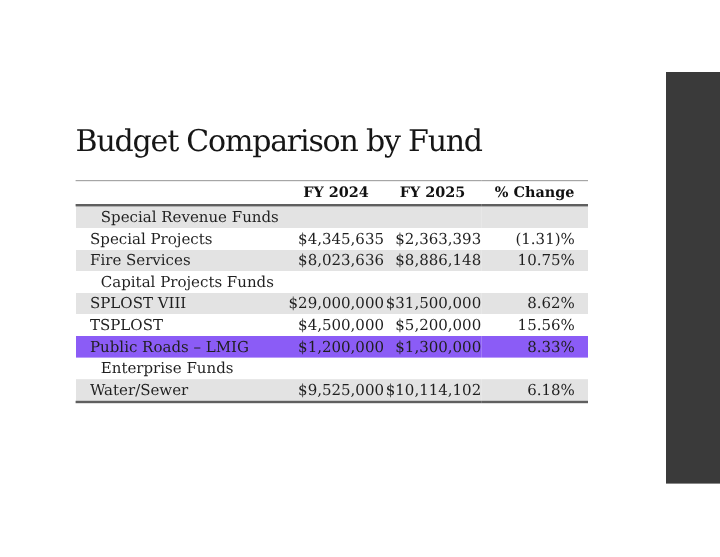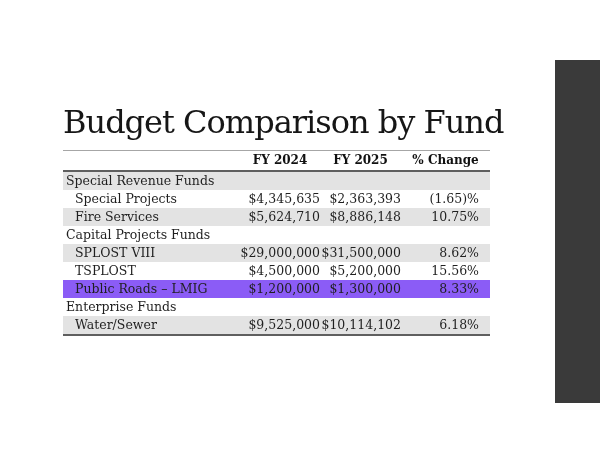--- a/index.html
+++ b/index.html
@@ -17,21 +17,21 @@
     top: 60px;
     width: 45px;
     height: 343px;
     background: #3a3a3a;
   }
   .title {
     position: absolute;
     left: 63px;
     top: 103px;
     margin: 0;
-    font-size: 32px;
+    font-size: 25px;
     font-weight: 400;
     letter-spacing: -1px;
     color: #161616;
     white-space: nowrap;
     line-height: 1.2;
   }
   table.budget-table {
     position: absolute;
     left: 63px;
     top: 150px;
@@ -56,21 +56,21 @@
   }
   table.budget-table td {
     height: 18px;
     padding: 0;
     vertical-align: middle;
     line-height: 18px;
     white-space: nowrap;
     overflow: hidden;
   }
   tr.shaded { background: #e3e3e3; }
-  tr.category td.label { padding-left: 3px; }
+  tr.category td.label { padding-left: 21px; }
   tr.item td.label { padding-left: 12px; }
   td.num { text-align: right; }
   td.num.chg { padding-right: 11px; }
 </style>
 </head>
 <body>
 
 <div class="slide">
   <div class="accent-bar" style="background: rgb(58, 58, 58);"></div>
 
@@ -95,25 +95,25 @@
       <tr class="category shaded" style="background: rgb(227, 227, 227);">
         <td class="label">Special Revenue Funds</td>
         <td class="num"></td>
         <td class="num"></td>
         <td class="num chg"></td>
       </tr>
       <tr class="item">
         <td class="label">Special Projects</td>
         <td class="num">$4,345,635</td>
         <td class="num">$2,363,393</td>
-        <td class="num chg">(1.65)%</td>
+        <td class="num chg">(1.31)%</td>
       </tr>
       <tr class="item shaded" style="background: rgb(227, 227, 227);">
         <td class="label">Fire Services</td>
-        <td class="num">$5,624,710</td>
+        <td class="num">$8,023,636</td>
         <td class="num">$8,886,148</td>
         <td class="num chg">10.75%</td>
       </tr>
       <tr class="category">
         <td class="label">Capital Projects Funds</td>
         <td class="num"></td>
         <td class="num"></td>
         <td class="num chg"></td>
       </tr>
       <tr class="item shaded" style="background: rgb(227, 227, 227);">

